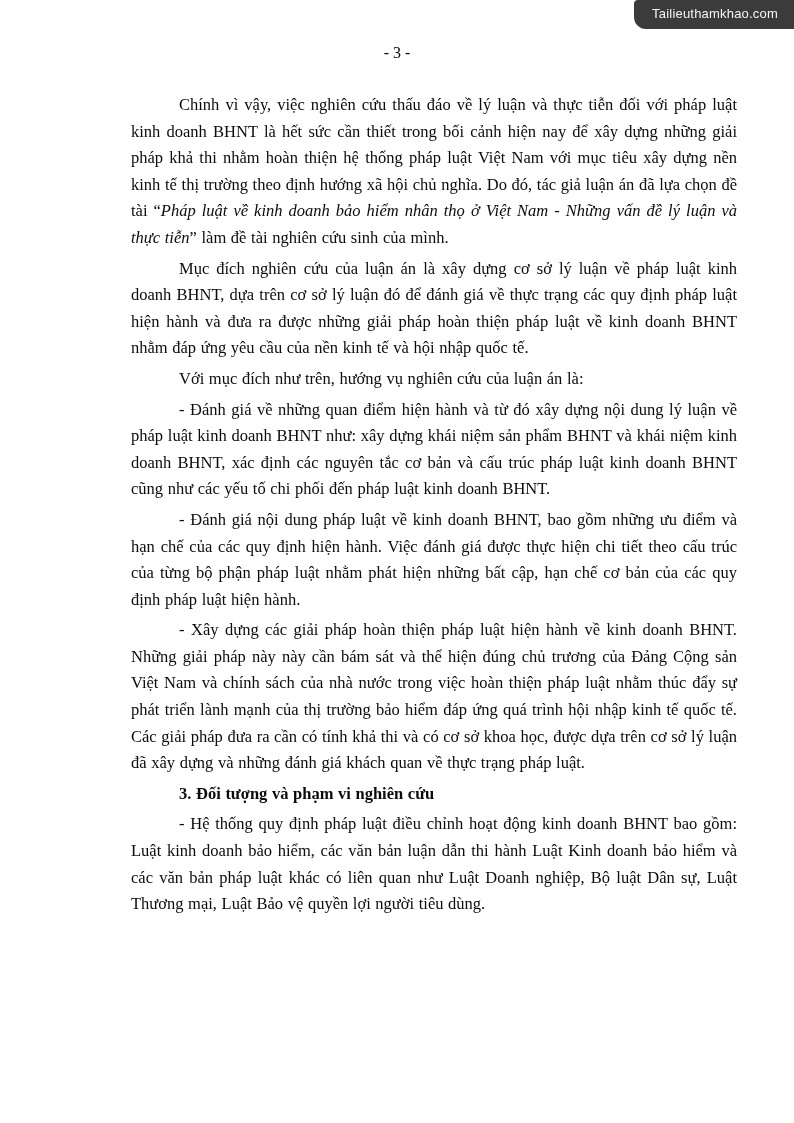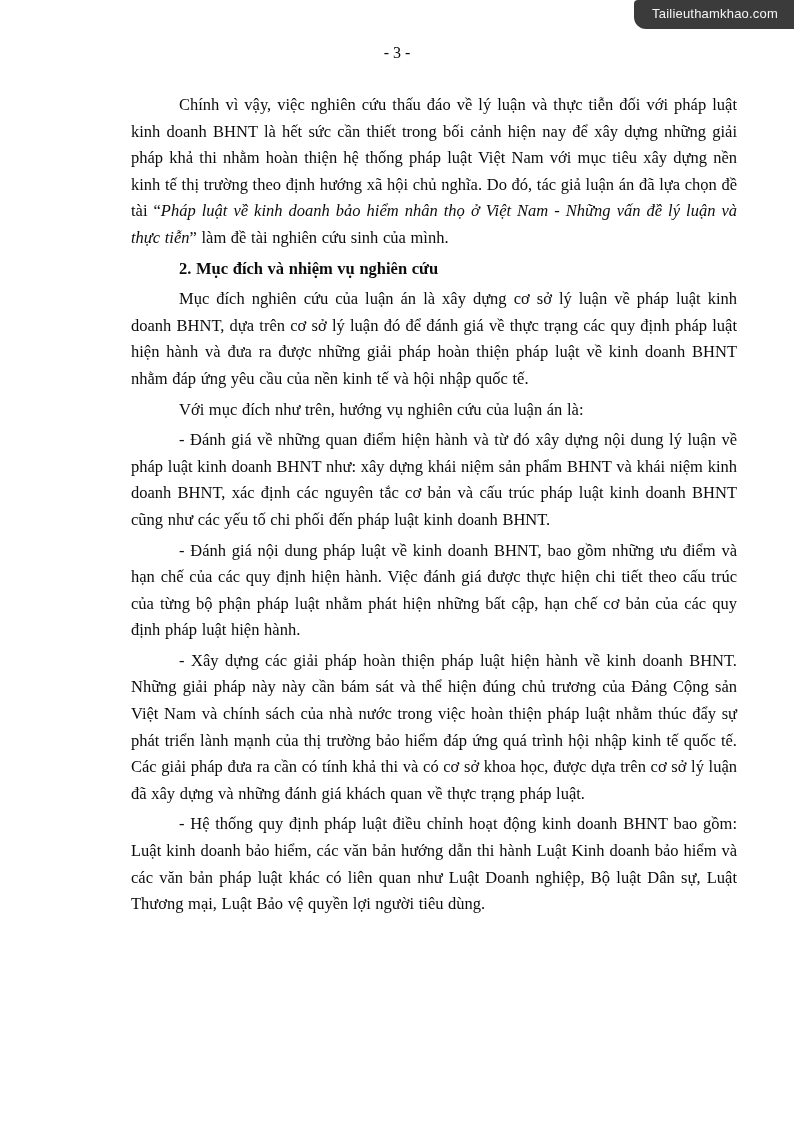--- a/index.html
+++ b/index.html
@@ -66,31 +66,31 @@
   <div class="watermark">
     <span>Tailieuthamkhao.com</span>
   </div>
 
   <div class="page-number">- 3 -</div>
 
   <div class="content">
 
     <p class="para"><span>Chính vì vậy, việc nghiên cứu thấu đáo về lý luận và thực tiễn đối với pháp luật kinh doanh BHNT là hết sức cần thiết trong bối cảnh hiện nay để xây dựng những giải pháp khả thi nhằm hoàn thiện hệ thống pháp luật Việt Nam với mục tiêu xây dựng nền kinh tế thị trường theo định hướng xã hội chủ nghĩa. Do đó, tác giả luận án đã lựa chọn đề tài “</span><span class="italic">Pháp luật về kinh doanh bảo hiểm nhân thọ ở Việt Nam - Những vấn đề lý luận và thực tiễn</span><span>” làm đề tài nghiên cứu sinh của mình.</span></p>
 
-    <p class="para heading"><span>2. Mục đích và nhiệm vụ nghiên cứu</span></p>
 
     <p class="para"><span>Mục đích nghiên cứu của luận án là xây dựng cơ sở lý luận về pháp luật kinh doanh BHNT, dựa trên cơ sở lý luận đó để đánh giá về thực trạng các quy định pháp luật hiện hành và đưa ra được những giải pháp hoàn thiện pháp luật về kinh doanh BHNT nhằm đáp ứng yêu cầu của nền kinh tế và hội nhập quốc tế.</span></p>
 
     <p class="para"><span>Với mục đích như trên, hướng vụ nghiên cứu của luận án là:</span></p>
 
     <p class="para"><span>- Đánh giá về những quan điểm hiện hành và từ đó xây dựng nội dung lý luận về pháp luật kinh doanh BHNT như: xây dựng khái niệm sản phẩm BHNT và khái niệm kinh doanh BHNT, xác định các nguyên tắc cơ bản và cấu trúc pháp luật kinh doanh BHNT cũng như các yếu tố chi phối đến pháp luật kinh doanh BHNT.</span></p>
 
     <p class="para"><span>- Đánh giá nội dung pháp luật về kinh doanh BHNT, bao gồm những ưu điểm và hạn chế của các quy định hiện hành. Việc đánh giá được thực hiện chi tiết theo cấu trúc của từng bộ phận pháp luật nhằm phát hiện những bất cập, hạn chế cơ bản của các quy định pháp luật hiện hành.</span></p>
 
     <p class="para"><span>- Xây dựng các giải pháp hoàn thiện pháp luật hiện hành về kinh doanh BHNT. Những giải pháp này này cần bám sát và thể hiện đúng chủ trương của Đảng Cộng sản Việt Nam và chính sách của nhà nước trong việc hoàn thiện pháp luật nhằm thúc đẩy sự phát triển lành mạnh của thị trường bảo hiểm đáp ứng quá trình hội nhập kinh tế quốc tế. Các giải pháp đưa ra cần có tính khả thi và có cơ sở khoa học, được dựa trên cơ sở lý luận đã xây dựng và những đánh giá khách quan về thực trạng pháp luật.</span></p>
 
+    <p class="para heading"><span>3. Đối tượng và phạm vi nghiên cứu</span></p>
 
 
-    <p class="para"><span>- Hệ thống quy định pháp luật điều chỉnh hoạt động kinh doanh BHNT bao gồm: Luật kinh doanh bảo hiểm, các văn bản hướng dẫn thi hành Luật Kinh doanh bảo hiểm và các văn bản pháp luật khác có liên quan như Luật Doanh nghiệp, Bộ luật Dân sự, Luật Thương mại, Luật Bảo vệ quyền lợi người tiêu dùng.</span></p>
+    <p class="para"><span>- Hệ thống quy định pháp luật điều chỉnh hoạt động kinh doanh BHNT bao gồm: Luật kinh doanh bảo hiểm, các văn bản luận dẫn thi hành Luật Kinh doanh bảo hiểm và các văn bản pháp luật khác có liên quan như Luật Doanh nghiệp, Bộ luật Dân sự, Luật Thương mại, Luật Bảo vệ quyền lợi người tiêu dùng.</span></p>
 
 
   </div>
 </div>
 
 </body></html>

